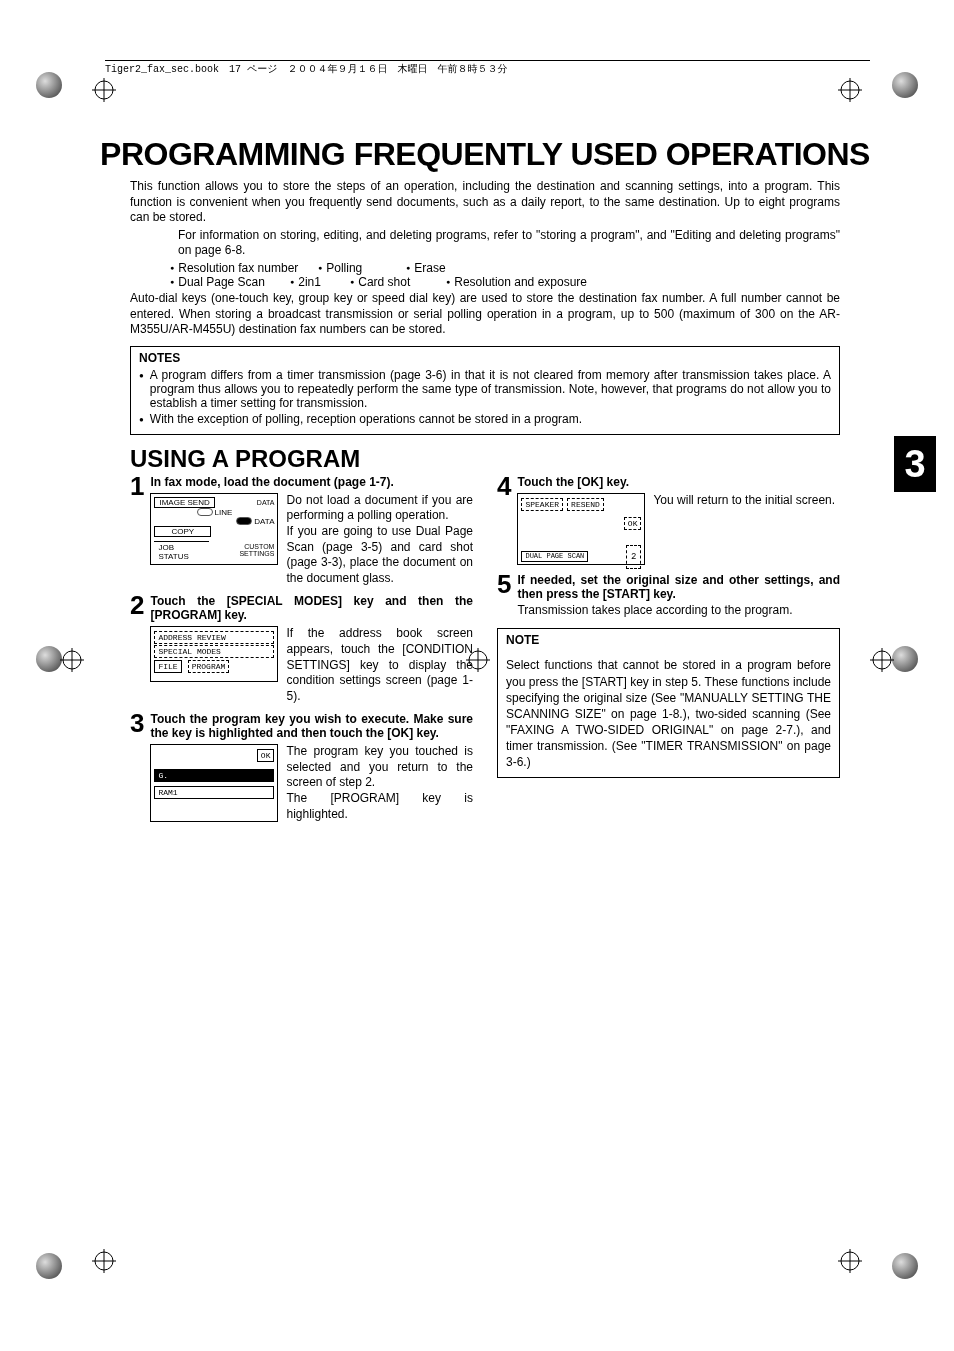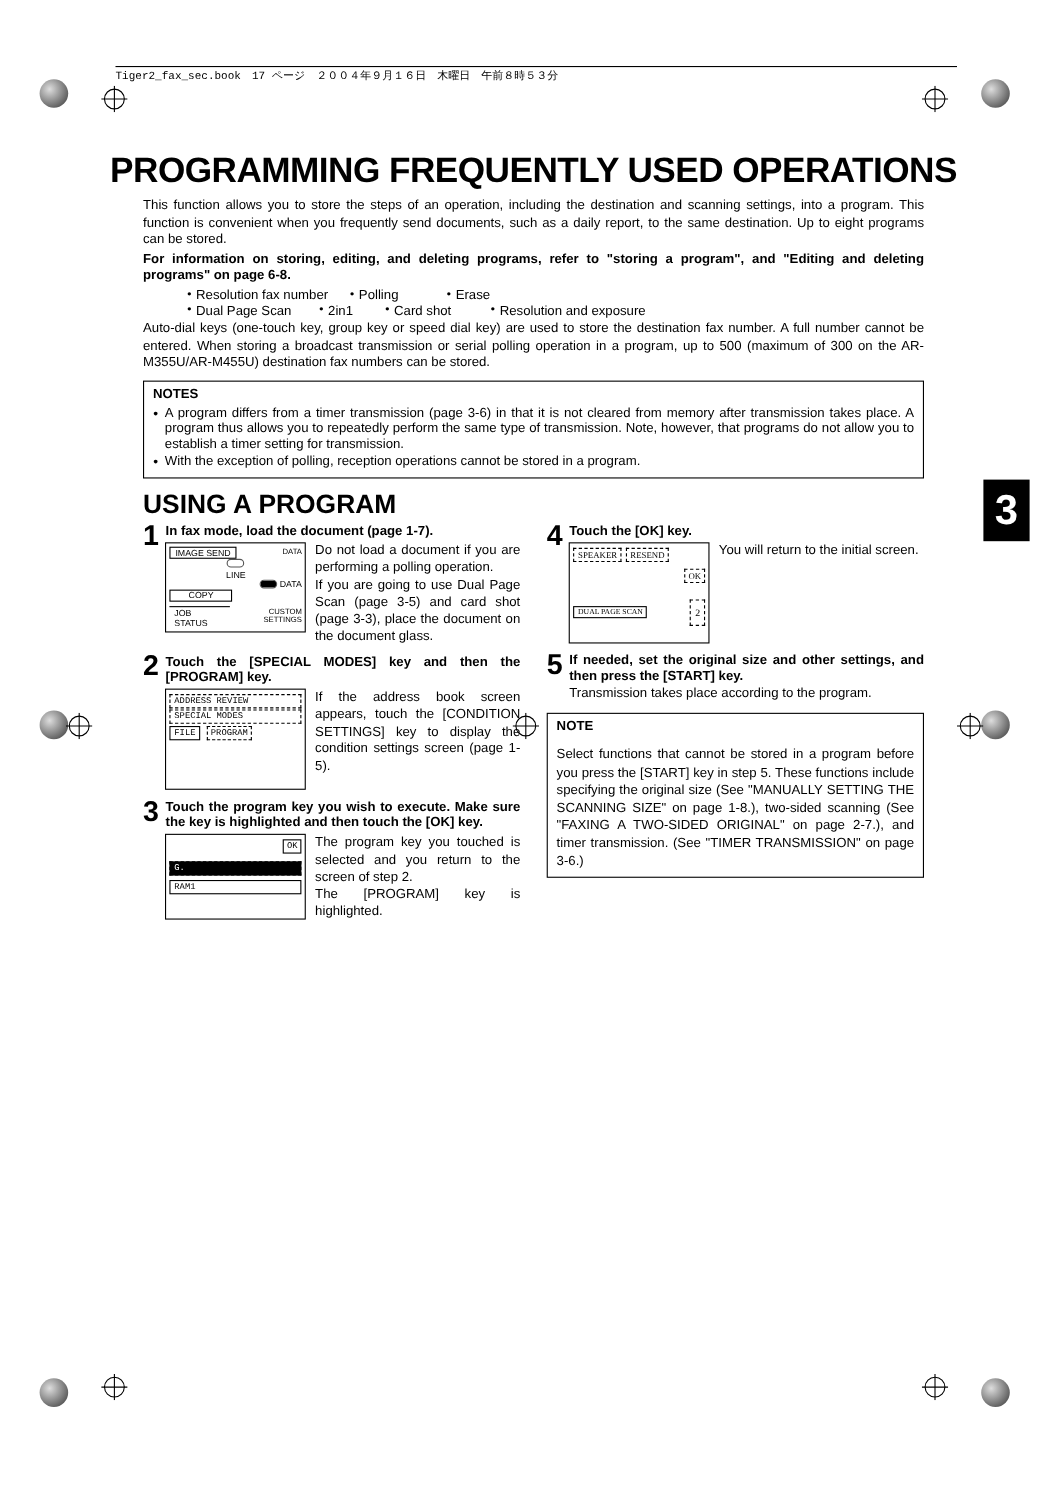--- a/index.html
+++ b/index.html
@@ -34,21 +34,21 @@
     letter-spacing: -0.5px;
     margin: 0 auto 6px;
     font-family: "Arial Narrow", Arial, sans-serif;
   }
   .intro { margin: 0 30px; text-align: justify; line-height: 1.3; }
   .intro p { margin-bottom: 2px; }
   .bullets { margin: 2px 30px 2px 70px; }
   .bullets .row { display: flex; gap: 0; }
   .bullets .item { display: inline-flex; align-items: center; }
   .dot::before { content: "●"; font-size: 7px; margin-right: 4px; }
-  .bold { font-weight: 700; }
+  .bold { font-weight: 400; margin-left: 48px; }
   .notes-box {
     margin: 8px 30px 10px;
     border: 1px solid #000;
     padding: 4px 8px 6px;
   }
   .notes-box .title { font-weight: 700; margin-bottom: 3px; }
   .notes-box ul { list-style: none; }
   .notes-box li { display: flex; text-align: justify; margin-bottom: 2px; }
   .notes-box li::before { content: "●"; font-size: 8px; margin-right: 6px; margin-top: 3px; flex-shrink: 0; }
   .section-num {
@@ -123,21 +123,21 @@
     border: 1px solid #000;
     font-family: "Courier New", monospace;
     font-size: 8px;
     padding: 3px;
     width: 128px;
     background: #fff;
   }
   .mini .btn { border: 1px solid #000; padding: 1px 3px; margin: 1px 0; display: inline-block; font-size: 8px; }
   .mini .dash { border: 1px dashed #000; }
   .mini1 .r { display: flex; justify-content: space-between; align-items: center; font-family: Arial; font-size: 8px; }
-  .mini4 { height: 92px; font-family: Liberation Serif, serif; }
+  .mini4 { height: 72px; }
   .mini4 .top { display: flex; gap: 4px; margin-bottom: 4px; }
   .mini4 .special { display: flex; align-items: center; gap: 2px; }
   .oval { border: 1px solid #555; border-radius: 7px; width: 16px; height: 8px; }
 </style>
 </head>
 <body>
 
 <div class="ball" style="left:36px; top:72px;"></div>
 <div class="ball" style="right:36px; top:72px;"></div>
 <div class="ball" style="left:36px; bottom:72px;"></div>
@@ -246,21 +246,21 @@
       <div class="step">
         <div class="step-num">1</div>
         <div class="step-body">
           <div class="step-title">In fax mode, load the document (page 1-7).</div>
           <div class="step-content">
             <div class="step-img mini mini1">
               <div class="r">
                   <span style="border:1px solid #000; padding:0 4px;">IMAGE SEND</span>
                   <span style="font-size:7px;">DATA</span>
                 </div>
-              <div class="r" style="justify-content:center; gap:2px;flex-direction:column;">
+              <div class="r" style="justify-content:center; gap:2px;">
                   <span class="oval"></span>
                   <span>LINE</span>
                 </div>
               <div class="r" style="justify-content:flex-end; gap:2px;">
                   <span class="oval" style="background:linear-gradient(#000,#000);"></span>
                   <span>DATA</span>
                 </div>
               <div class="r">
                   <span style="border:1px solid #000; padding:0 16px;">COPY</span>
                 </div>
@@ -273,21 +273,21 @@
 If you are going to use Dual Page Scan (page 3-5) and card shot (page 3-3), place the document on the document glass.</div>
           </div>
         </div>
       </div>
 
       <div class="step">
         <div class="step-num">2</div>
         <div class="step-body">
           <div class="step-title">Touch the [SPECIAL MODES] key and then the [PROGRAM] key.</div>
           <div class="step-content">
-            <div class="step-img mini" style="height:92px;font-family:Liberation Mono, monospace;">
+            <div class="step-img mini" style="height:56px;font-family:Liberation Mono, monospace;">
               <div class="btn dash" style="display:block;">ADDRESS REVIEW</div>
               <div class="btn dash" style="display:block;">SPECIAL MODES</div>
               <div style="display:flex; gap:6px; align-items:center;">
                 <span class="btn">FILE</span>
                 <span class="btn dash">PROGRAM</span>
               </div>
             </div>
             <div class="step-text">If the address book screen appears, touch the [CONDITION SETTINGS] key to display the condition settings screen (page 1-5).</div>
           </div>
         </div>

